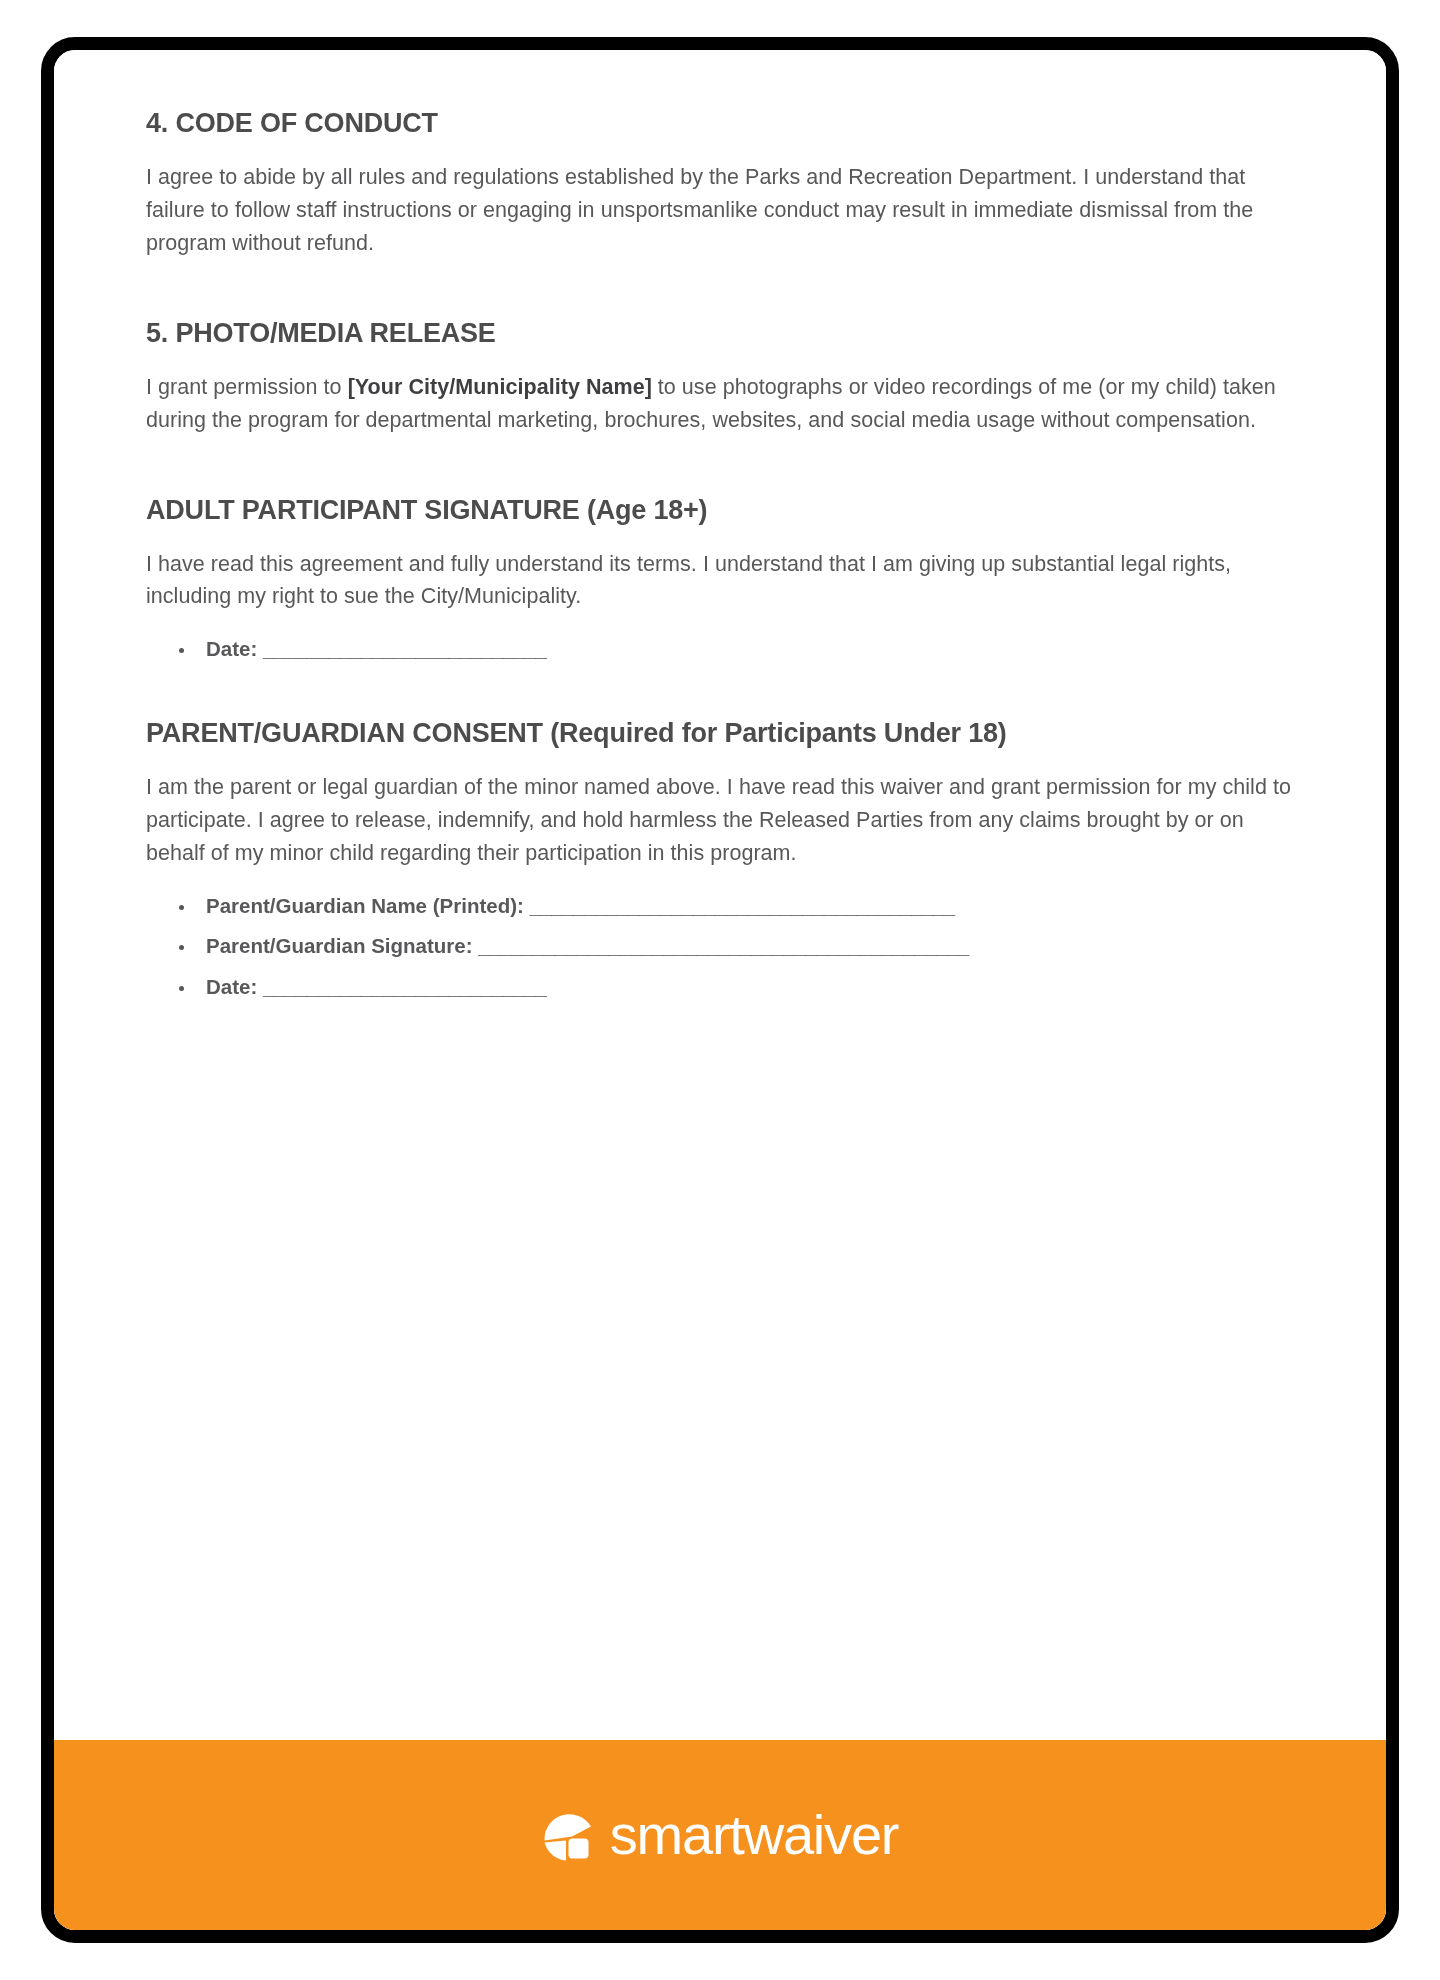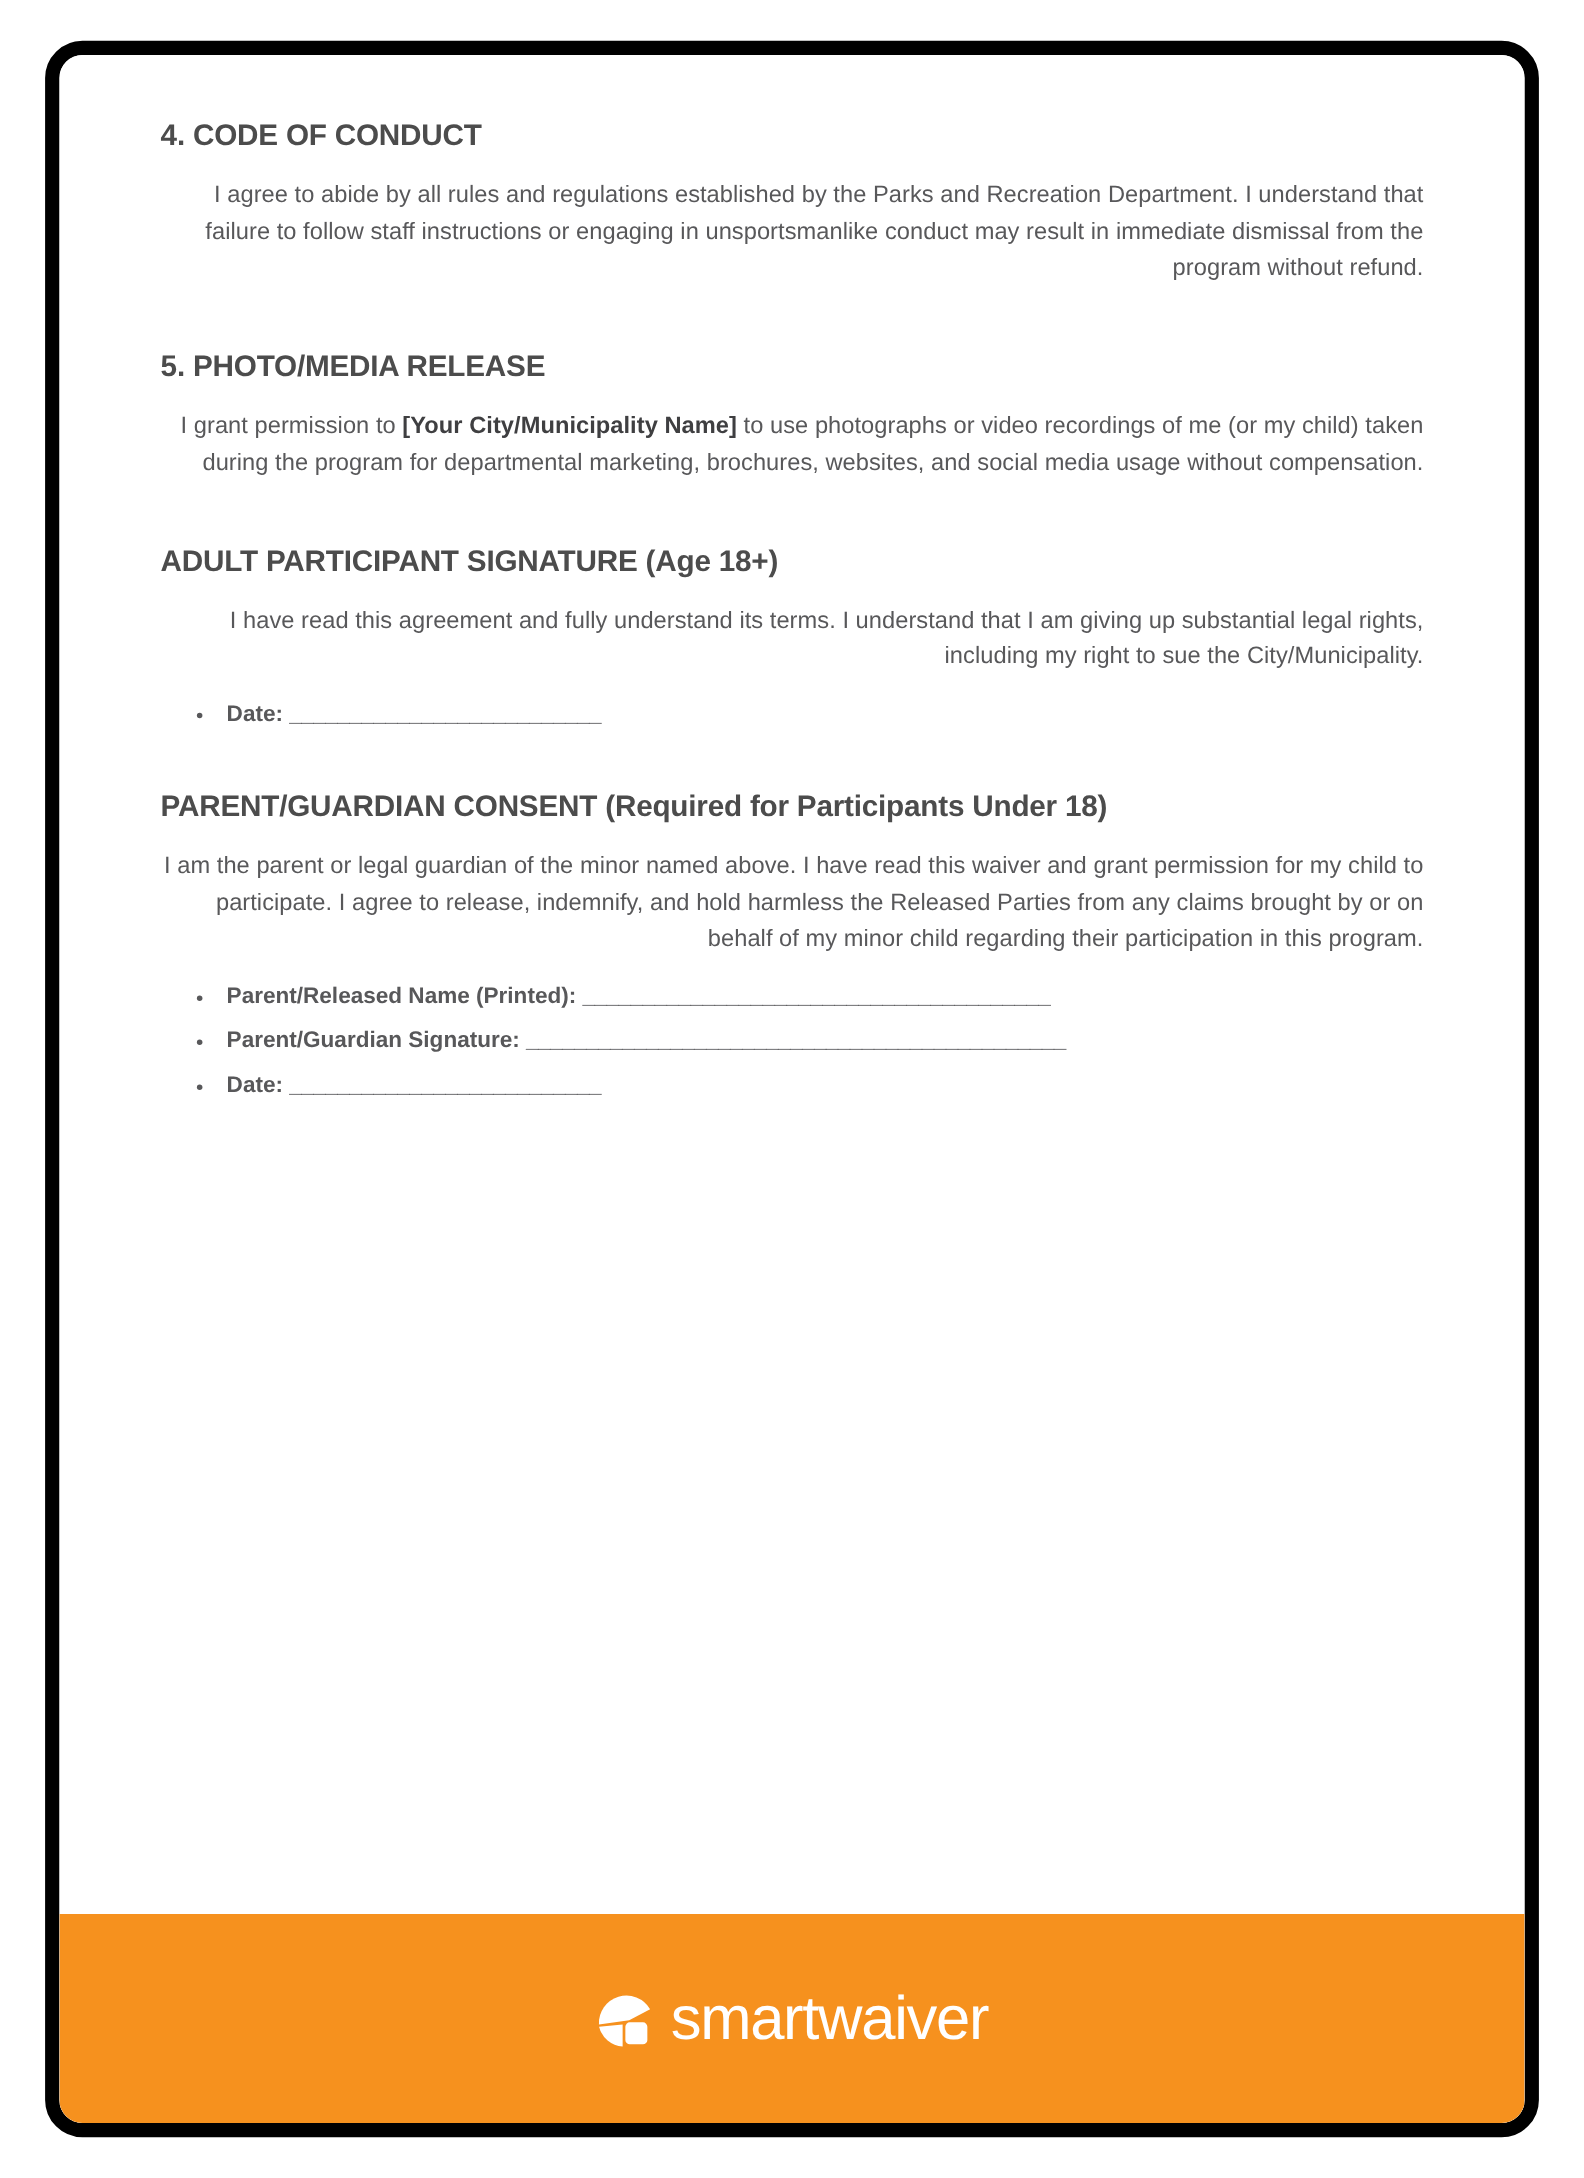--- a/index.html
+++ b/index.html
@@ -56,21 +56,20 @@
   .section-heading.gap-top {
     margin-top: 58px;
   }
 
   p.para {
     font-size: 21.5px;
     line-height: 1.53;
     color: #58585a;
     margin: 0;
     letter-spacing: 0.04px;
-    text-align: right;
   }
   p.para b {
     color: #3f3f41;
     font-weight: bold;
   }
 
   ul.field-list {
     list-style: none;
     margin: 26px 0 0 0;
     padding: 0 0 0 28px;
@@ -150,21 +149,21 @@
       <ul class="field-list">
         <li>
           <span class="bullet-dot"></span><span>Date:</span> <span class="blank-rule">__________________________</span>
         </li>
       </ul>
 
       <h2 class="section-heading gap-top">PARENT/GUARDIAN CONSENT (Required for Participants Under 18)</h2>
       <p class="para">I am the parent or legal guardian of the minor named above. I have read this waiver and grant permission for my child to participate. I agree to release, indemnify, and hold harmless the Released Parties from any claims brought by or on behalf of my minor child regarding their participation in this program.</p>
       <ul class="field-list">
         <li>
-          <span class="bullet-dot"></span><span>Parent/Released Name (Printed):</span> <span class="blank-rule">_______________________________________</span>
+          <span class="bullet-dot"></span><span>Parent/Guardian Name (Printed):</span> <span class="blank-rule">_______________________________________</span>
         </li>
         <li>
           <span class="bullet-dot"></span><span>Parent/Guardian Signature:</span> <span class="blank-rule">_____________________________________________</span>
         </li>
         <li>
           <span class="bullet-dot"></span><span>Date:</span> <span class="blank-rule">__________________________</span>
         </li>
       </ul>
 
     </div>

